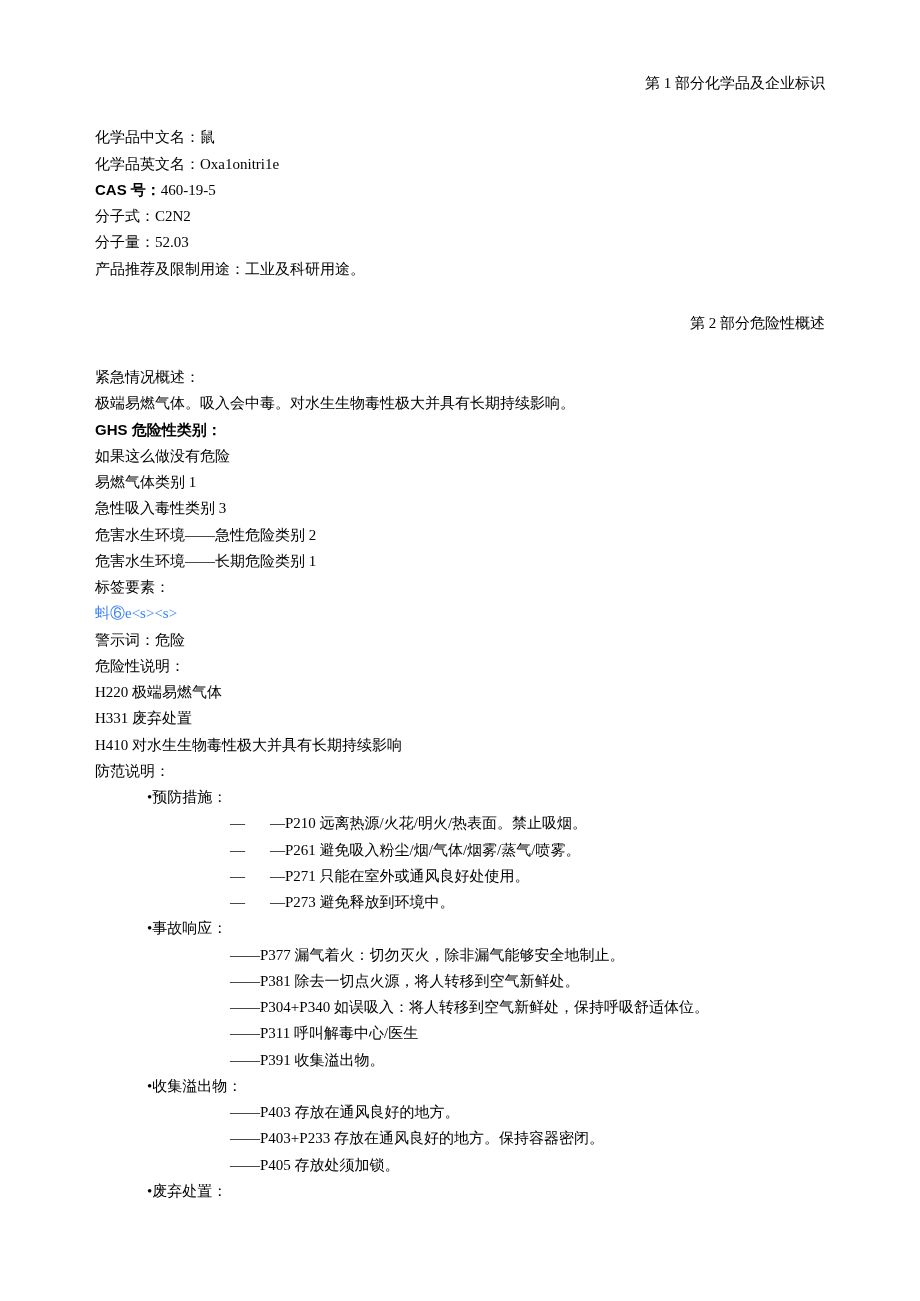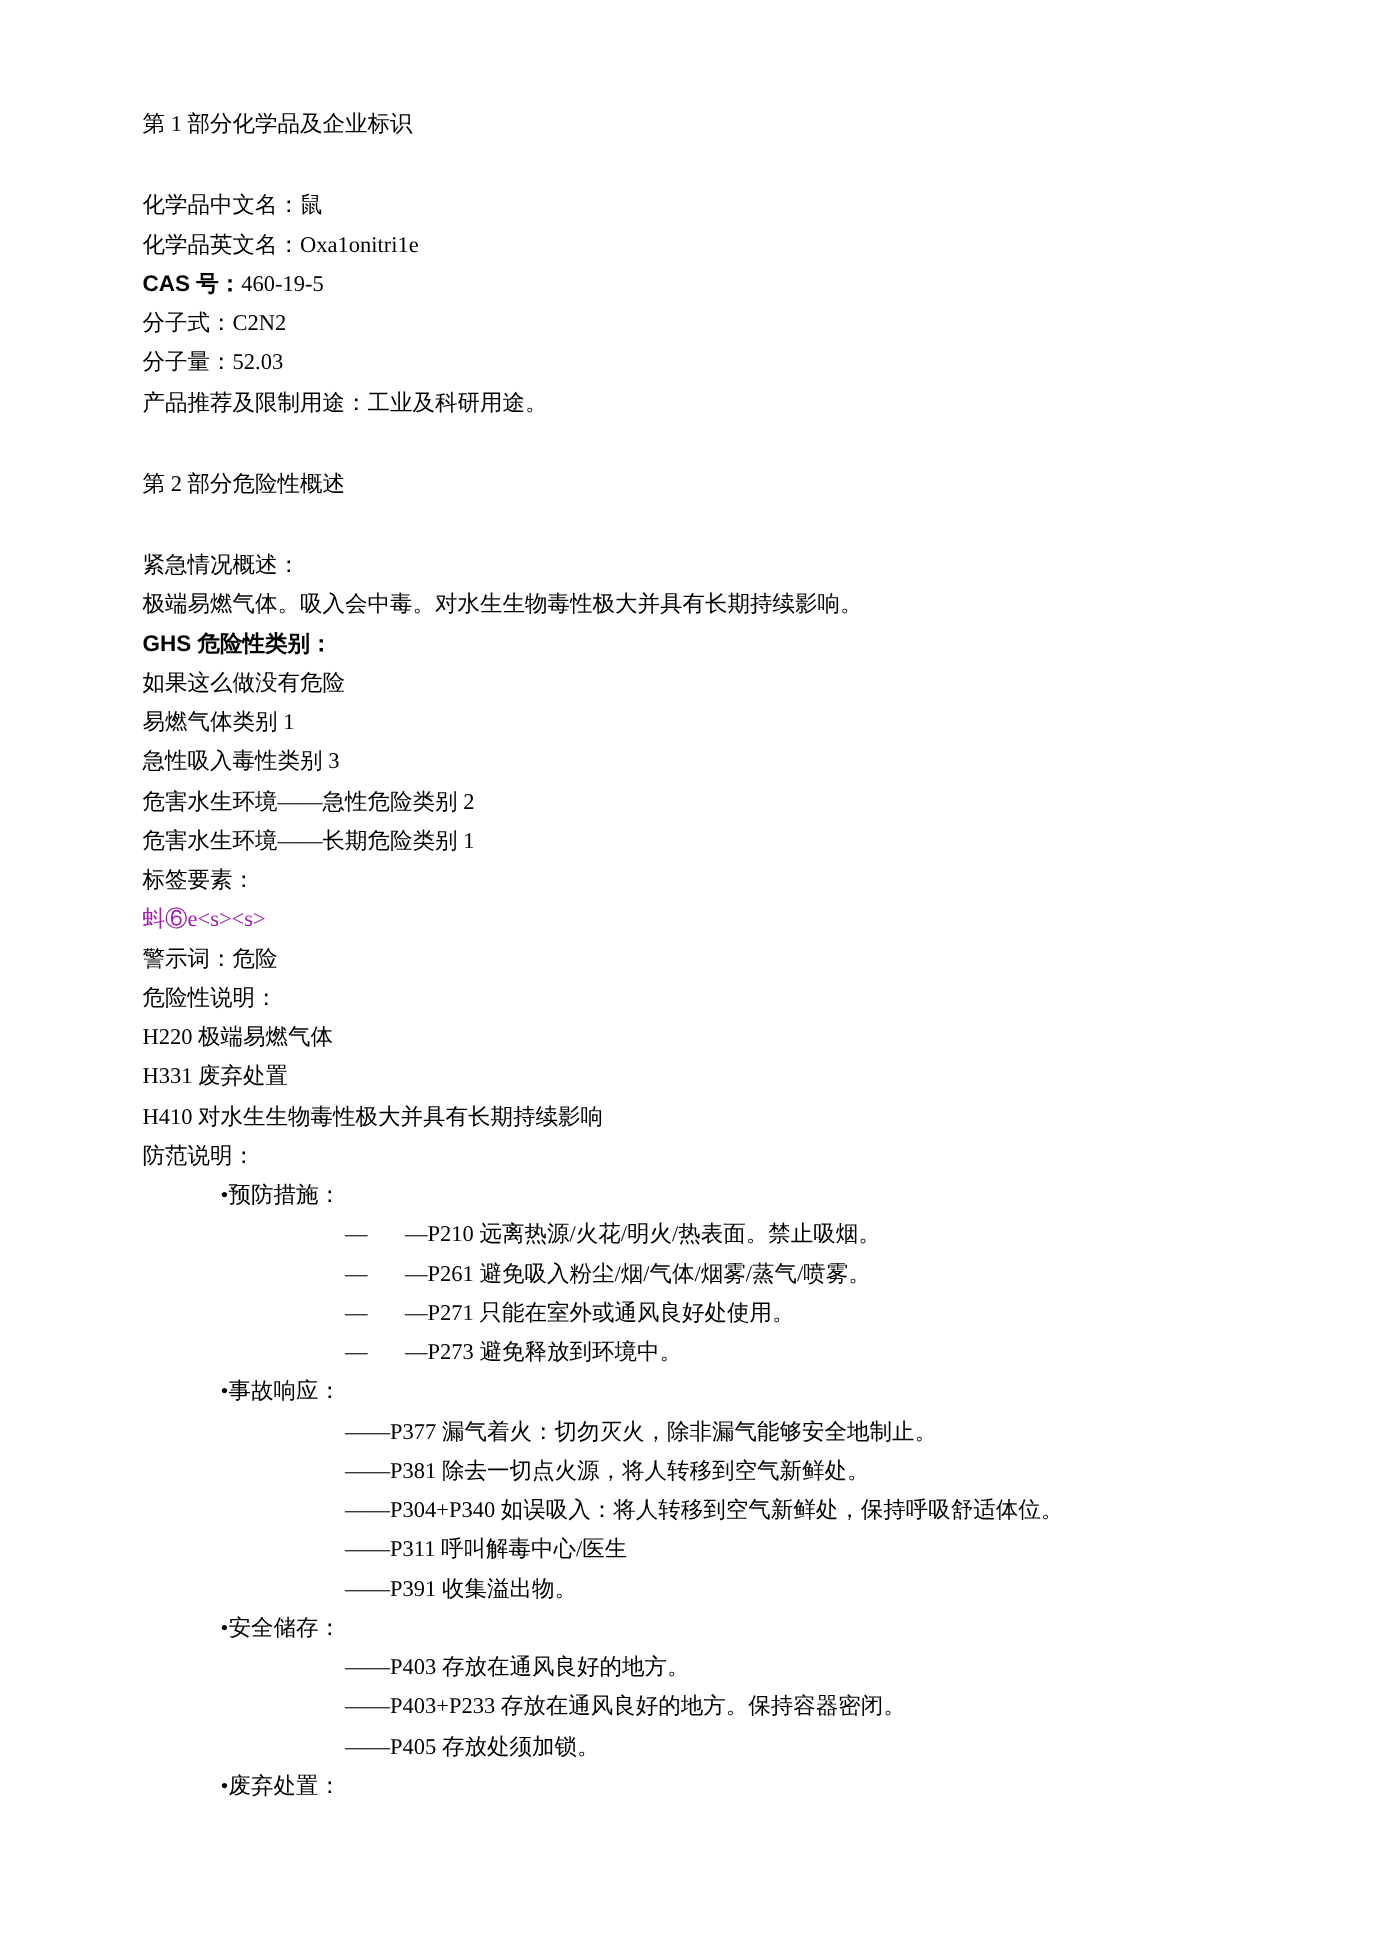--- a/index.html
+++ b/index.html
@@ -7,38 +7,38 @@
     font-size: 15px;
     line-height: 1.75;
     color: #000;
     background: #fff;
     width: 920px;
     margin: 0;
     padding: 70px 95px 40px 95px;
     box-sizing: border-box;
   }
   .section-title {
-    text-align: left;
+    text-align: right;
     margin: 0 0 28px 0;
   }
   .section-title.mt {
     margin-top: 28px;
   }
   .field-line {
     margin: 0;
   }
   .field-label {
     display: inline;
   }
   .bold {
     font-weight: bold;
     font-family: Liberation Sans, sans-serif;
   }
   .pictogram {
-    color: #a21caf;
+    color: #3b82f6;
     font-family: "Times New Roman", "SimSun", serif;
   }
   .level1 {
     margin-left: 52px;
   }
   .bullet1::before {
     content: "•";
     margin-right: 0;
   }
   .level2 {
@@ -115,18 +115,18 @@
 <p class="field-line level2"><span class="emdash-lead"></span><span class="dashprefix"></span><span>P271 只能在室外或通风良好处使用。</span></p>
 <p class="field-line level2"><span class="emdash-lead"></span><span class="dashprefix"></span><span>P273 避免释放到环境中。</span></p>
 
 <p class="field-line level1 bullet1"><span>事故响应：</span></p>
 <p class="field-line level2"><span class="longdash"></span><span>P377 漏气着火：切勿灭火，除非漏气能够安全地制止。</span></p>
 <p class="field-line level2"><span class="longdash"></span><span>P381 除去一切点火源，将人转移到空气新鲜处。</span></p>
 <p class="field-line level2"><span class="longdash"></span><span>P304+P340 如误吸入：将人转移到空气新鲜处，保持呼吸舒适体位。</span></p>
 <p class="field-line level2"><span class="longdash"></span><span>P311 呼叫解毒中心/医生</span></p>
 <p class="field-line level2"><span class="longdash"></span><span>P391 收集溢出物。</span></p>
 
-<p class="field-line level1 bullet1"><span>安全储存：</span></p>
+<p class="field-line level1 bullet1"><span>收集溢出物：</span></p>
 <p class="field-line level2"><span class="longdash"></span><span>P403 存放在通风良好的地方。</span></p>
 <p class="field-line level2"><span class="longdash"></span><span>P403+P233 存放在通风良好的地方。保持容器密闭。</span></p>
 <p class="field-line level2"><span class="longdash"></span><span>P405 存放处须加锁。</span></p>
 
 <p class="field-line level1 bullet1"><span>废弃处置：</span></p>
 
 </body></html>

